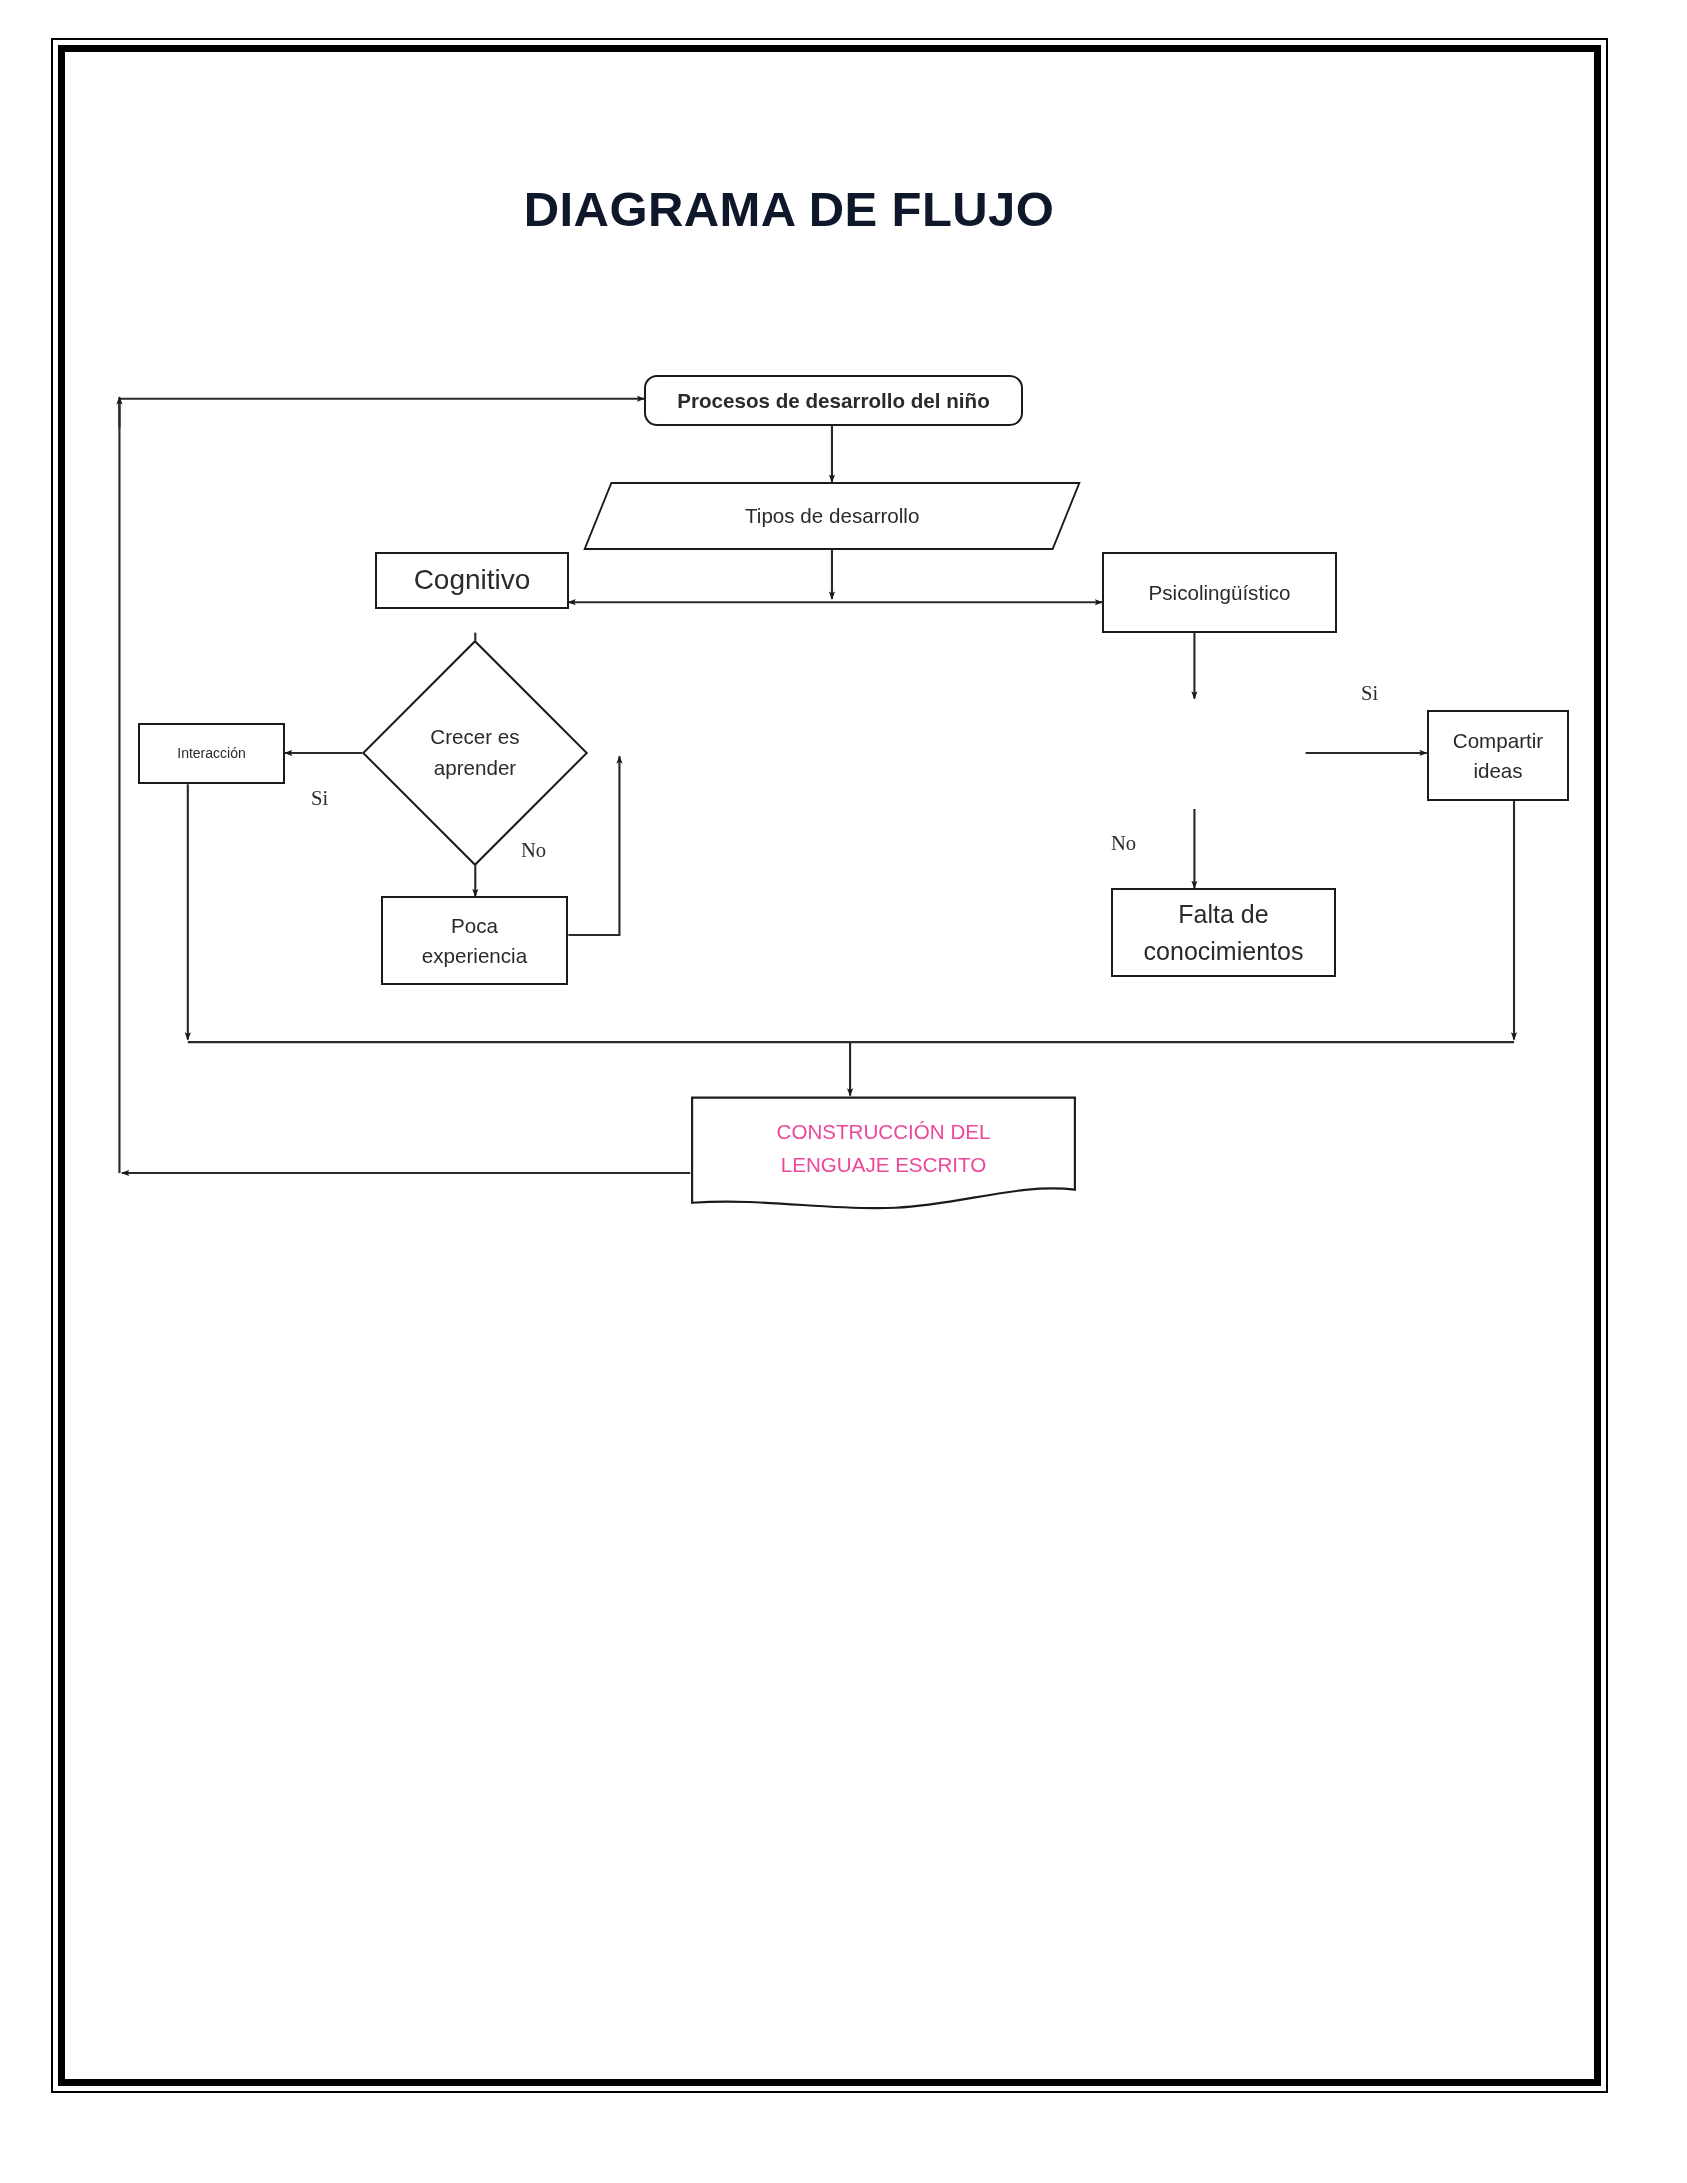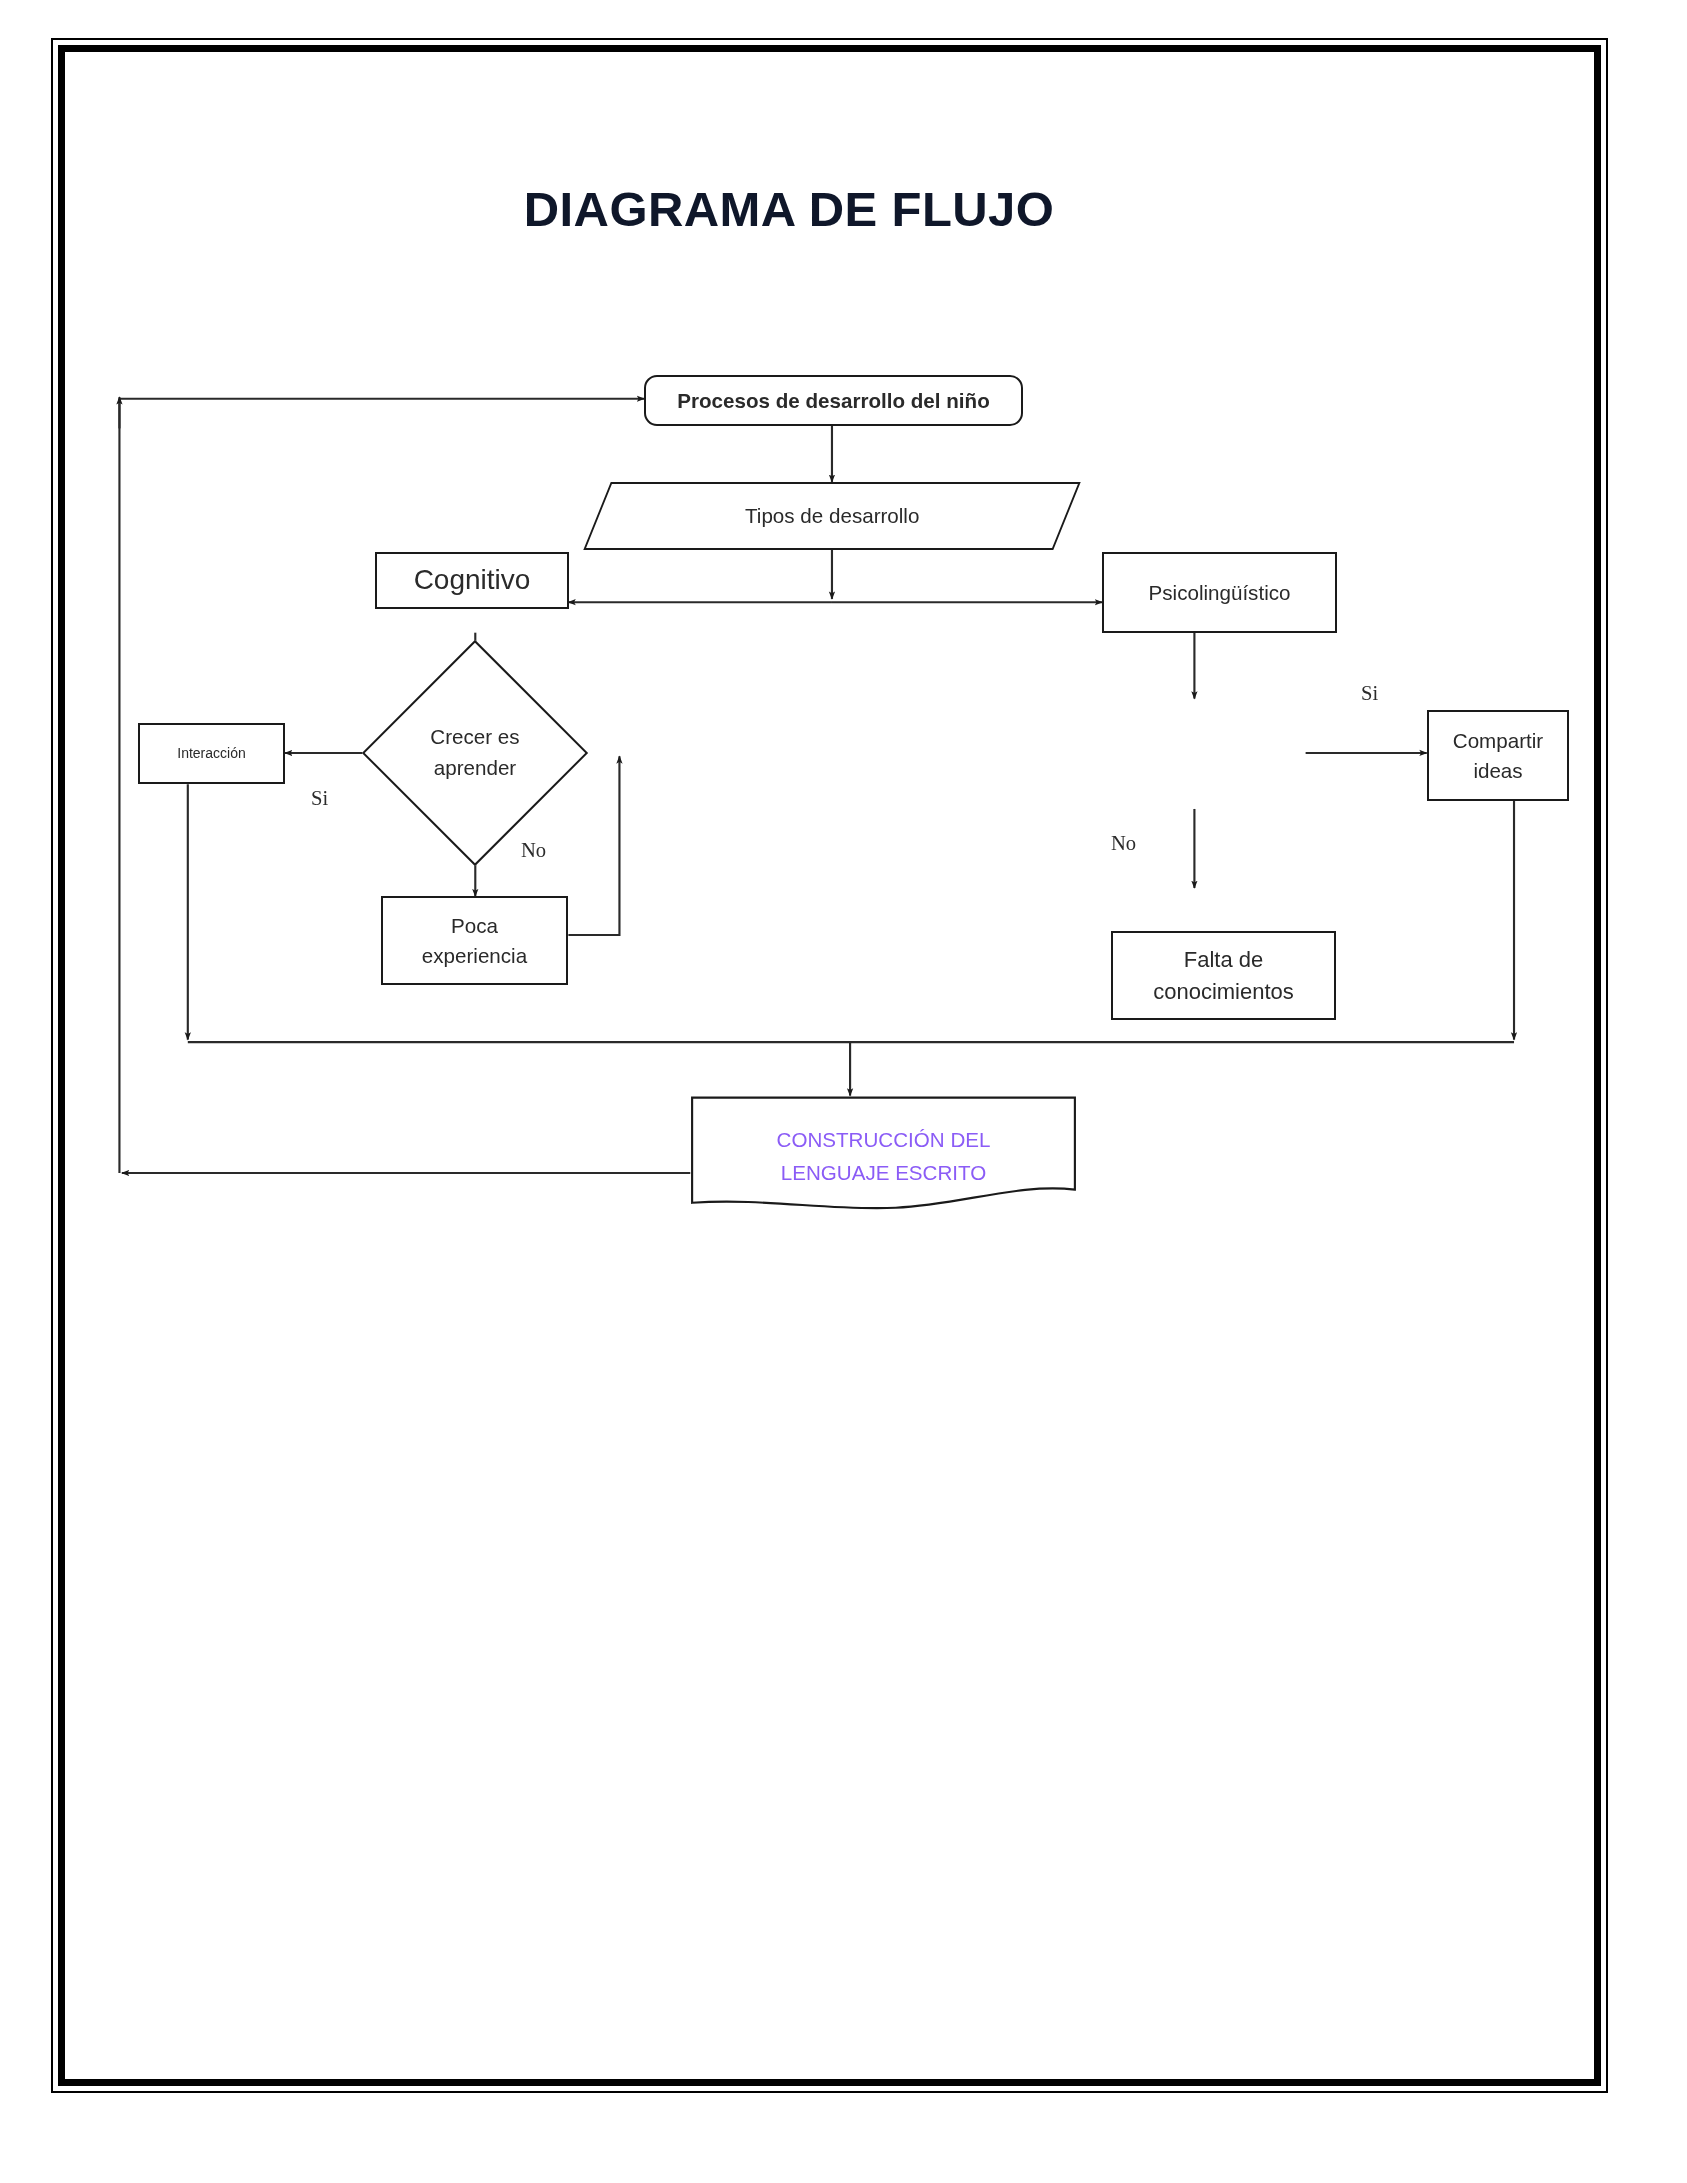--- a/index.html
+++ b/index.html
@@ -203,37 +203,37 @@
 
   <div class="node rect" style="left:138px; top:723px; width:147px; height:61px; font-size:14px;">
     <span class="node-label">Interacción</span>
   </div>
 
   <div class="node rect" style="left:381px; top:896px; width:187px; height:89px; font-size:20.6px;">
     <span class="node-label">Poca
 experiencia</span>
   </div>
 
-  <div class="node rect" style="left:1111px; top:888px; width:225px; height:89px; font-size:22px;margin-top:43px;">
+  <div class="node rect" style="left:1111px; top:888px; width:225px; height:89px; font-size:25px;">
     <span class="node-label">Falta de
 conocimientos</span>
   </div>
 
   <div class="node rect" style="left:1427px; top:710px; width:142px; height:91px; font-size:20.6px;">
     <span class="node-label">Compartir
 ideas</span>
   </div>
 
   <div style="position:absolute; left:690px; top:1096px; width:387px; height:115px;">
     <svg viewBox="0 0 470 140" width="387" height="115" style="position:absolute; left:0; top:0; overflow:visible;">
       <path d="M2,2 L468,2 L468,114 C400,106 330,132 250,136 C170,140 90,124 2,130 Z" fill="#ffffff" stroke="#1a1a1a" stroke-width="2.6"></path>
     </svg>
-    <div style="position:absolute; left:0; top:8px; width:387px; height:105px;
+    <div style="position:absolute; left:0; top:0; width:387px; height:105px;
                 display:flex; align-items:center; justify-content:center;
-                text-align:center; font-size:20.6px; color:#8b5cf6;
+                text-align:center; font-size:20.6px; color:#ec4899;
                 white-space:pre-line; line-height:1.6;
                 font-family:'Liberation Sans', sans-serif;">CONSTRUCCIÓN DEL
 LENGUAJE ESCRITO</div>
   </div>
 
   <div class="edge-label" style="left:311px; top:787px; font-size:20.6px;">Si</div>
 
   <div class="edge-label" style="left:521px; top:839px; font-size:20.6px;">No</div>
 
   <div class="edge-label" style="left:1361px; top:682px; font-size:20.6px;">Si</div>

